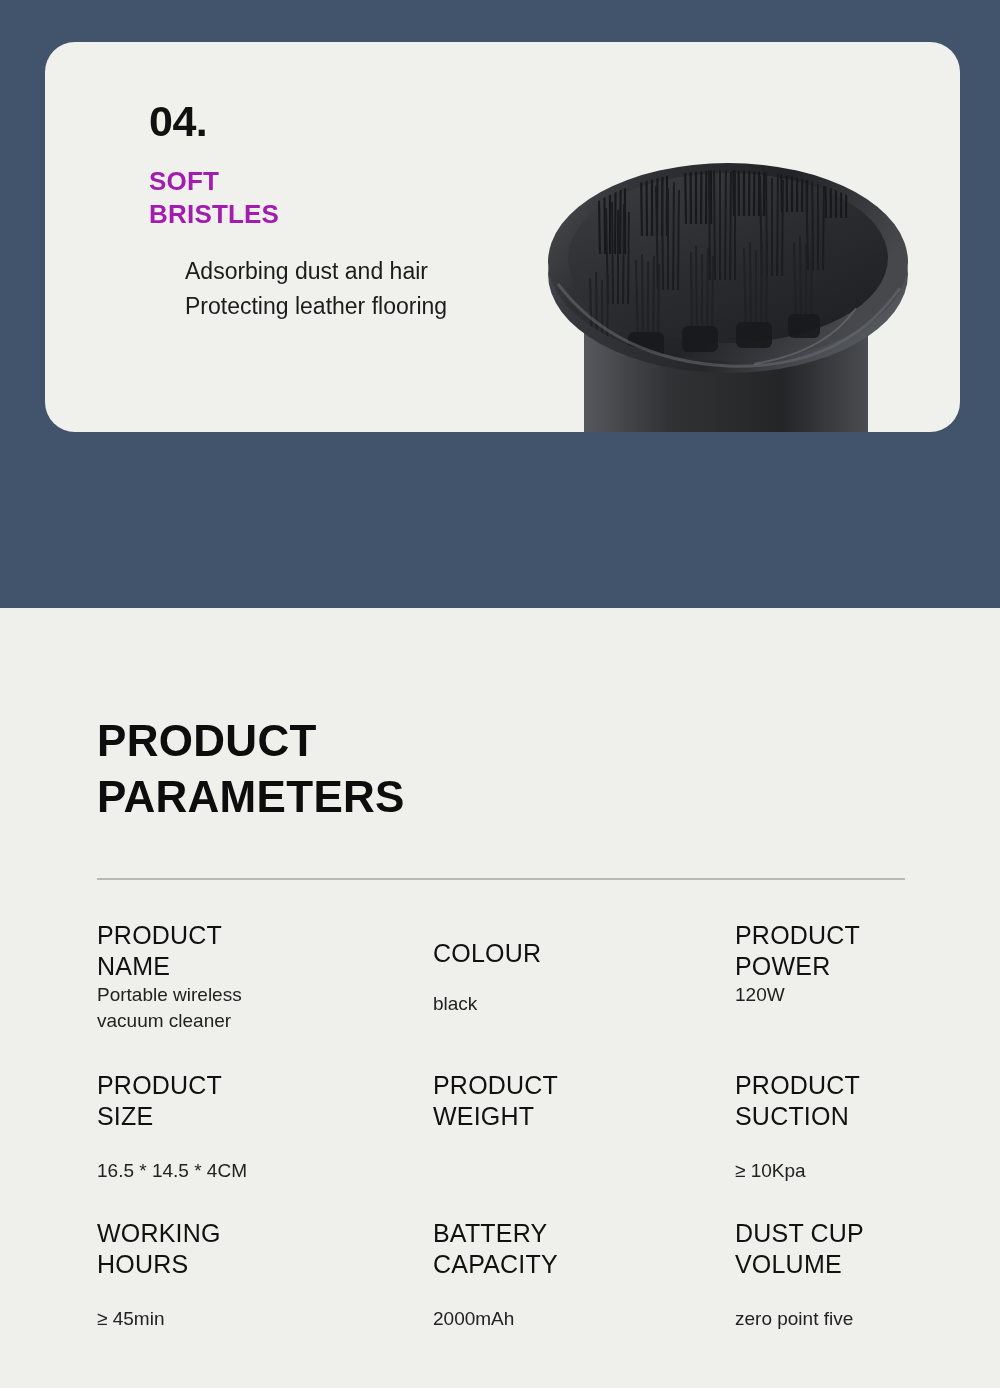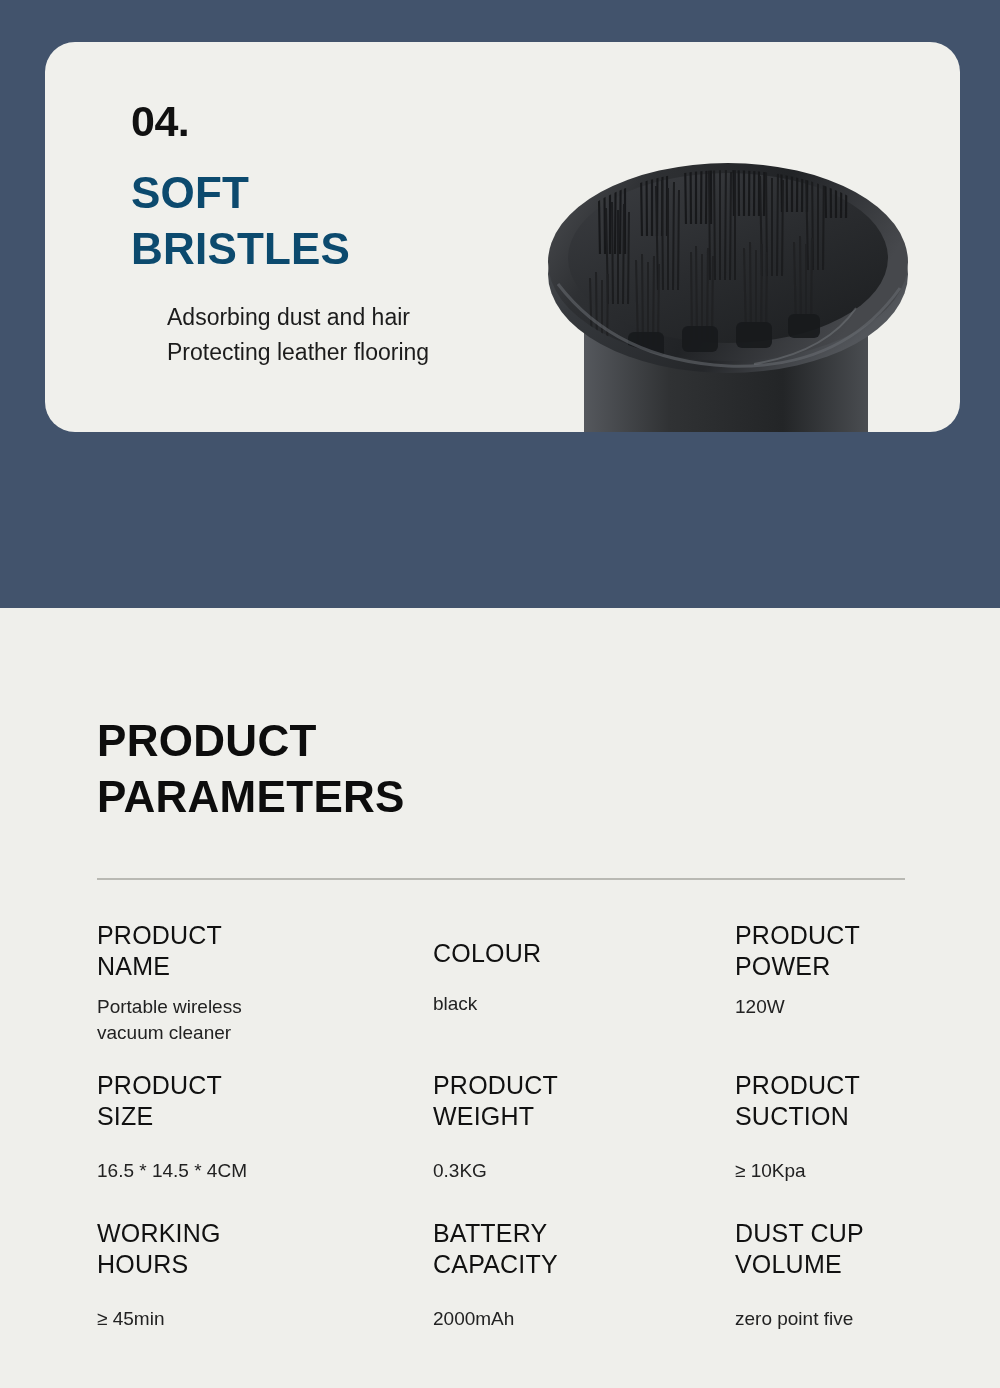--- a/index.html
+++ b/index.html
@@ -19,28 +19,28 @@
 
   
   .feature-card {
     position:absolute; left:45px; top:42px;
     width:915px; height:390px;
     background:#F0F0EC;
     border-radius:30px;
     overflow:hidden;
   }
 
-  .card-text { position:absolute; left:86px; top:58px; width:430px; z-index:4; }
+  .card-text { position:absolute; left:104px; top:58px; width:430px; z-index:4; }
   .step-number {
     font-size:43px; font-weight:bold; color:#111;
     letter-spacing:-0.5px; line-height:1;
   }
   .feature-title {
     margin-top:22px;
-    font-size:44px; font-weight:bold; color:#0c4a6e;
+    font-size:26px; font-weight:bold; color:#a21caf;
     line-height:1.28; letter-spacing:0.2px;
   }
   .feature-desc {
     margin-top:22px;
     font-size:23px; color:#1c1c1c; line-height:1.55;
     font-weight:400;
     margin-left:36px;
   }
 
   
@@ -71,21 +71,21 @@
     display:grid;
     grid-template-columns:336px 302px 182px;
     grid-template-rows:150px 148px auto;
   }
   .param-cell { position:relative; }
   .param-label {
     font-size:25px; font-weight:400; color:#111;
     line-height:1.24; letter-spacing:0.2px;
   }
   .param-value {
-    margin-top:12px;
+    margin-top:0;
     font-size:19px; color:#222; line-height:1.35;
     white-space:pre-line;
   }
   .param-cell.single .param-label { padding-top:18px; }
   .param-cell.single .param-value { margin-top:22px; }
   .param-cell.gap-lg .param-value { margin-top:26px; }
 </style>
 </head>
 <body>
 
@@ -221,21 +221,20 @@
 
       <div class="param-cell gap-lg">
         <div class="param-label" style="white-space: pre-line;">PRODUCT
 SIZE</div>
         <div class="param-value">16.5 * 14.5 * 4CM</div>
       </div>
 
       <div class="param-cell gap-lg">
         <div class="param-label" style="white-space: pre-line;">PRODUCT
 WEIGHT</div>
-        <div class="param-value">0.3KG</div>
       </div>
 
       <div class="param-cell gap-lg">
         <div class="param-label" style="white-space: pre-line;">PRODUCT
 SUCTION</div>
         <div class="param-value">≥ 10Kpa</div>
       </div>
 
       <div class="param-cell gap-lg">
         <div class="param-label" style="white-space: pre-line;">WORKING

